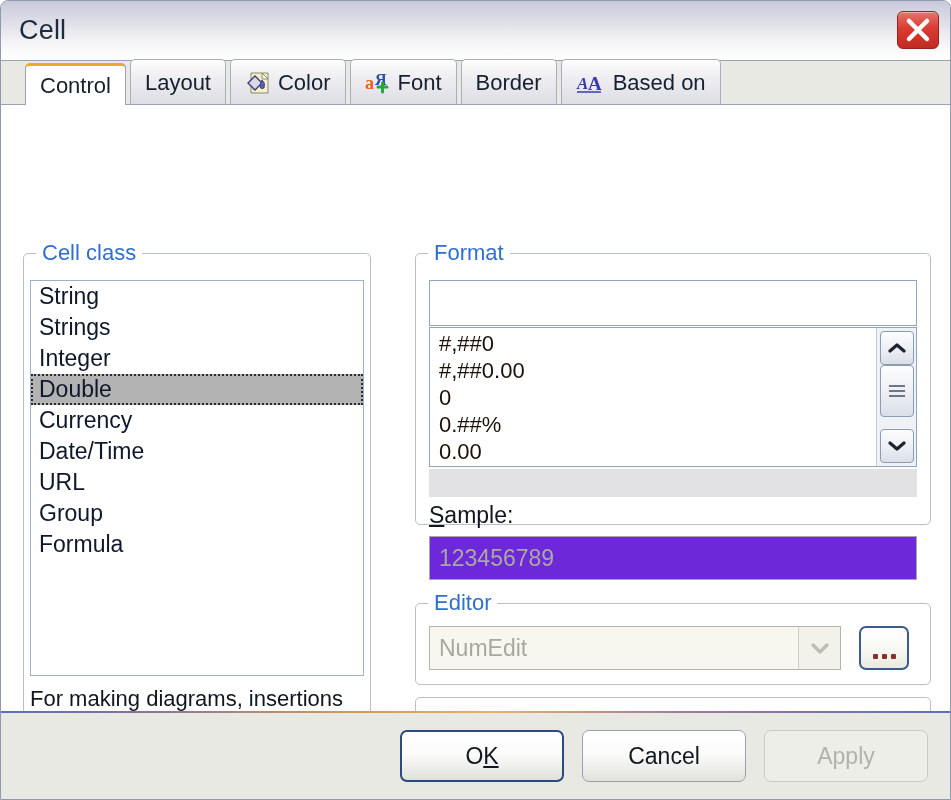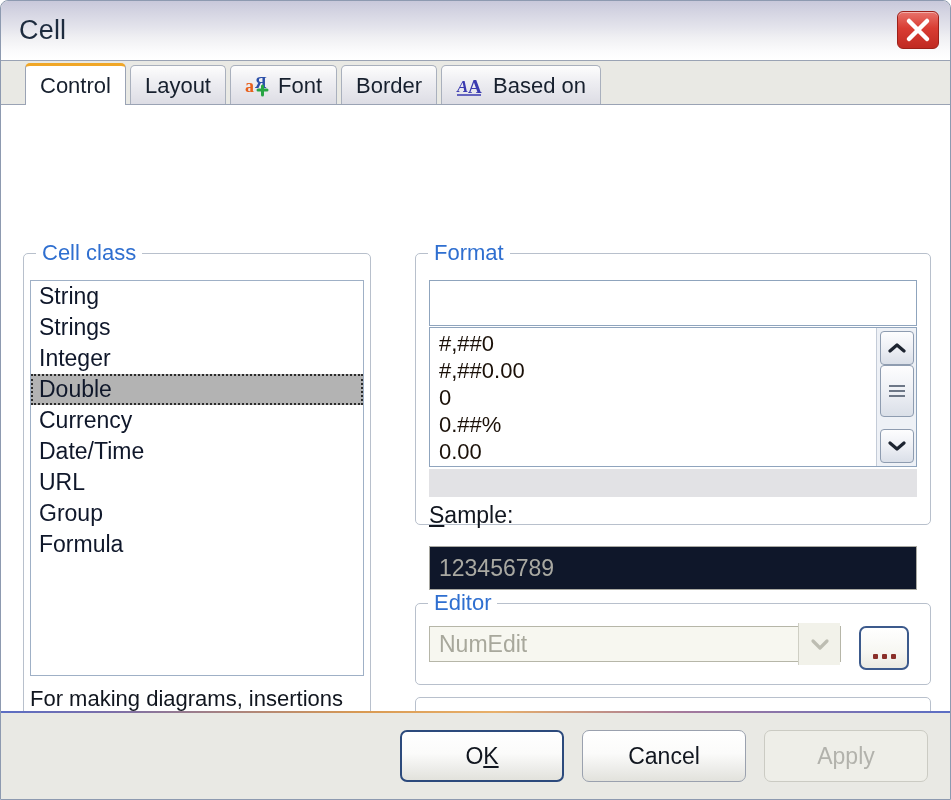--- a/index.html
+++ b/index.html
@@ -65,21 +65,21 @@
   }
   .tabstrip::after {
     content: "";
     position: absolute;
     left: 0; right: 0; bottom: 0;
     height: 1px;
     background: #9aa3b4;
   }
   .tab {
     position: relative;
-    height: 40px;
+    height: 46px;
     margin-right: 4px;
     padding: 0 14px;
     display: flex;
     align-items: center;
     gap: 7px;
     font-size: 22px;
     color: #17202e;
     background: linear-gradient(to bottom, #fdfdfd 0%, #eeeef2 40%, #dcdce4 100%);
     border: 1px solid #a9b0bd;
     border-bottom: none;
@@ -234,36 +234,36 @@
   }
   #sample-label {
     position: absolute;
     left: 13px; top: 248px;
     font-size: 23px;
     color: #11161f;
   }
   #sample-label u { text-decoration: underline; }
   #sample-field {
     position: absolute;
-    left: 13px; top: 292px;
+    left: 13px; top: 282px;
     width: 488px; height: 44px;
-    background: #0f172a;
+    background: #6d28d9;
     border: 1px solid #a9a9a2;
     font-size: 23px;
     line-height: 42px;
     color: #a9a9a2;
     padding-left: 9px;
     white-space: nowrap;
   }
 
   
   #editor-combo {
     position: absolute;
     left: 13px; top: 22px;
-    width: 412px; height: 36px;
+    width: 412px; height: 44px;
     background: #f7f7f0;
     border: 1px solid #b6b6a8;
     display: flex;
     align-items: center;
     cursor: default;
   }
   #editor-combo .cval {
     flex: 1 1 auto;
     font-size: 23px;
     color: #a8a89c;
@@ -350,20 +350,31 @@
   <div class="tabstrip">
 
     <div class="tab active">
       <span>Control</span>
     </div>
 
     <div class="tab">
       <span>Layout</span>
     </div>
 
+    <div class="tab">
+      <span class="ticon">
+        <svg width="26" height="26" viewBox="0 0 26 26">
+          <path d="M6 3 L23 3 L23 23 L6 23 Z" fill="#f4f0c8" stroke="#8a8a6a" stroke-width="1"></path>
+          <path d="M17 3 L23 9 L17 9 Z" fill="#ffffff" stroke="#8a8a6a" stroke-width="1"></path>
+          <path d="M3 13 L10 6 L17 13 L10 20 Z" fill="#d8d8e8" stroke="#3d3d6b" stroke-width="1.4"></path>
+          <path d="M17 10 q4 3 2 8 q-3 2 -4 -1 q0 -4 2 -7 z" fill="#5b5bc4" stroke="#34347a" stroke-width=".8"></path>
+        </svg>
+      </span>
+      <span>Color</span>
+    </div>
 
     <div class="tab">
       <span class="ticon">
         <svg width="26" height="26" viewBox="0 0 26 26">
           <text x="0" y="19" font-family="Liberation Serif, serif" font-size="18" font-weight="bold" fill="#e8601c">a</text>
           <text x="10" y="15" font-family="Liberation Serif, serif" font-size="16" font-weight="bold" fill="#2b4fa8">Я</text>
           <path d="M13 17 h9 M17.5 13 v9" stroke="#27a544" stroke-width="3" stroke-linecap="round"></path>
         </svg>
       </span>
       <span>Font</span>

